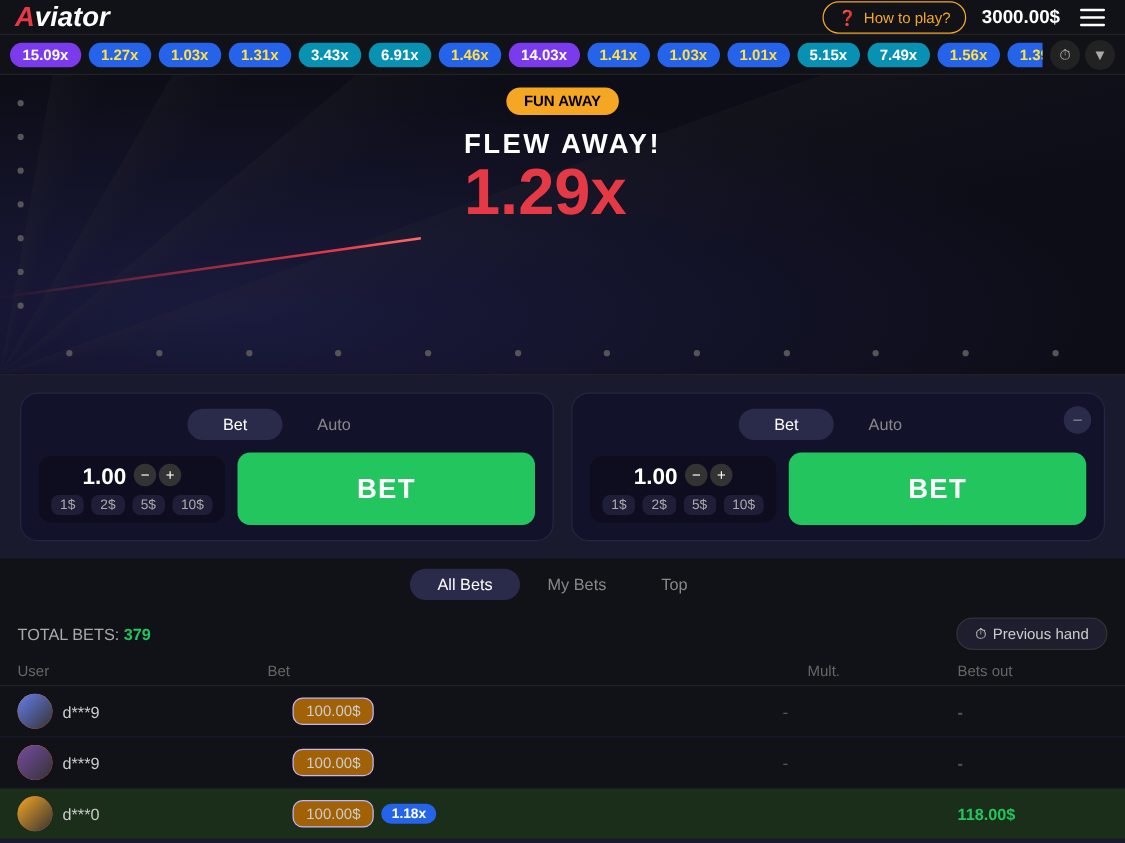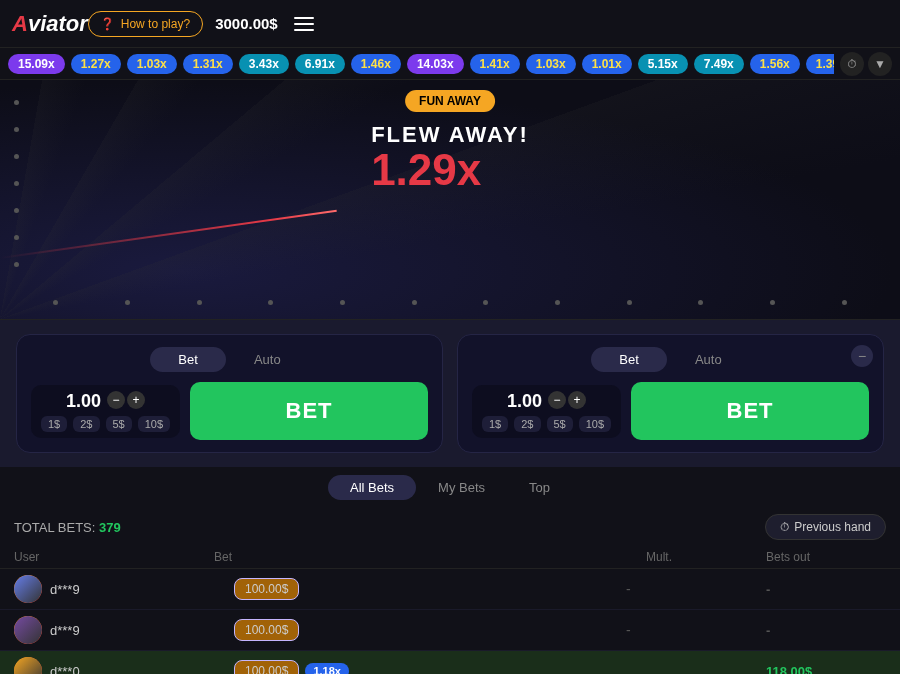--- a/index.html
+++ b/index.html
@@ -8,23 +8,24 @@
       height: 674px;
       background: #1a1a2e;
       font-family: 'Arial', sans-serif;
       overflow: hidden;
       color: #fff;
     }
 
     
     .header {
       background: #111118;
-      height: 48px;
-      display: flex;
-      align-items: center;
+      height: 28px;
+      display: flex;
+      align-items: center;
+      justify-content: space-between;
       padding: 0 12px;
       border-bottom: 1px solid #222;
     }
     .logo {
       font-size: 22px;
       font-weight: 900;
       font-style: italic;
       color: #fff;
     }
     .logo span { color: #e63946; }
@@ -152,21 +153,21 @@
       z-index: 10;
     }
     .flew-away-text .label {
       color: #fff;
       font-size: 22px;
       font-weight: bold;
       letter-spacing: 2px;
     }
     .flew-away-text .multiplier {
       color: #e63946;
-      font-size: 44px;
+      font-size: 52px;
       font-weight: 900;
       line-height: 1;
     }
     
     .game-dots {
       position: absolute;
       bottom: 14px;
       left: 0;
       right: 0;
       display: flex;

